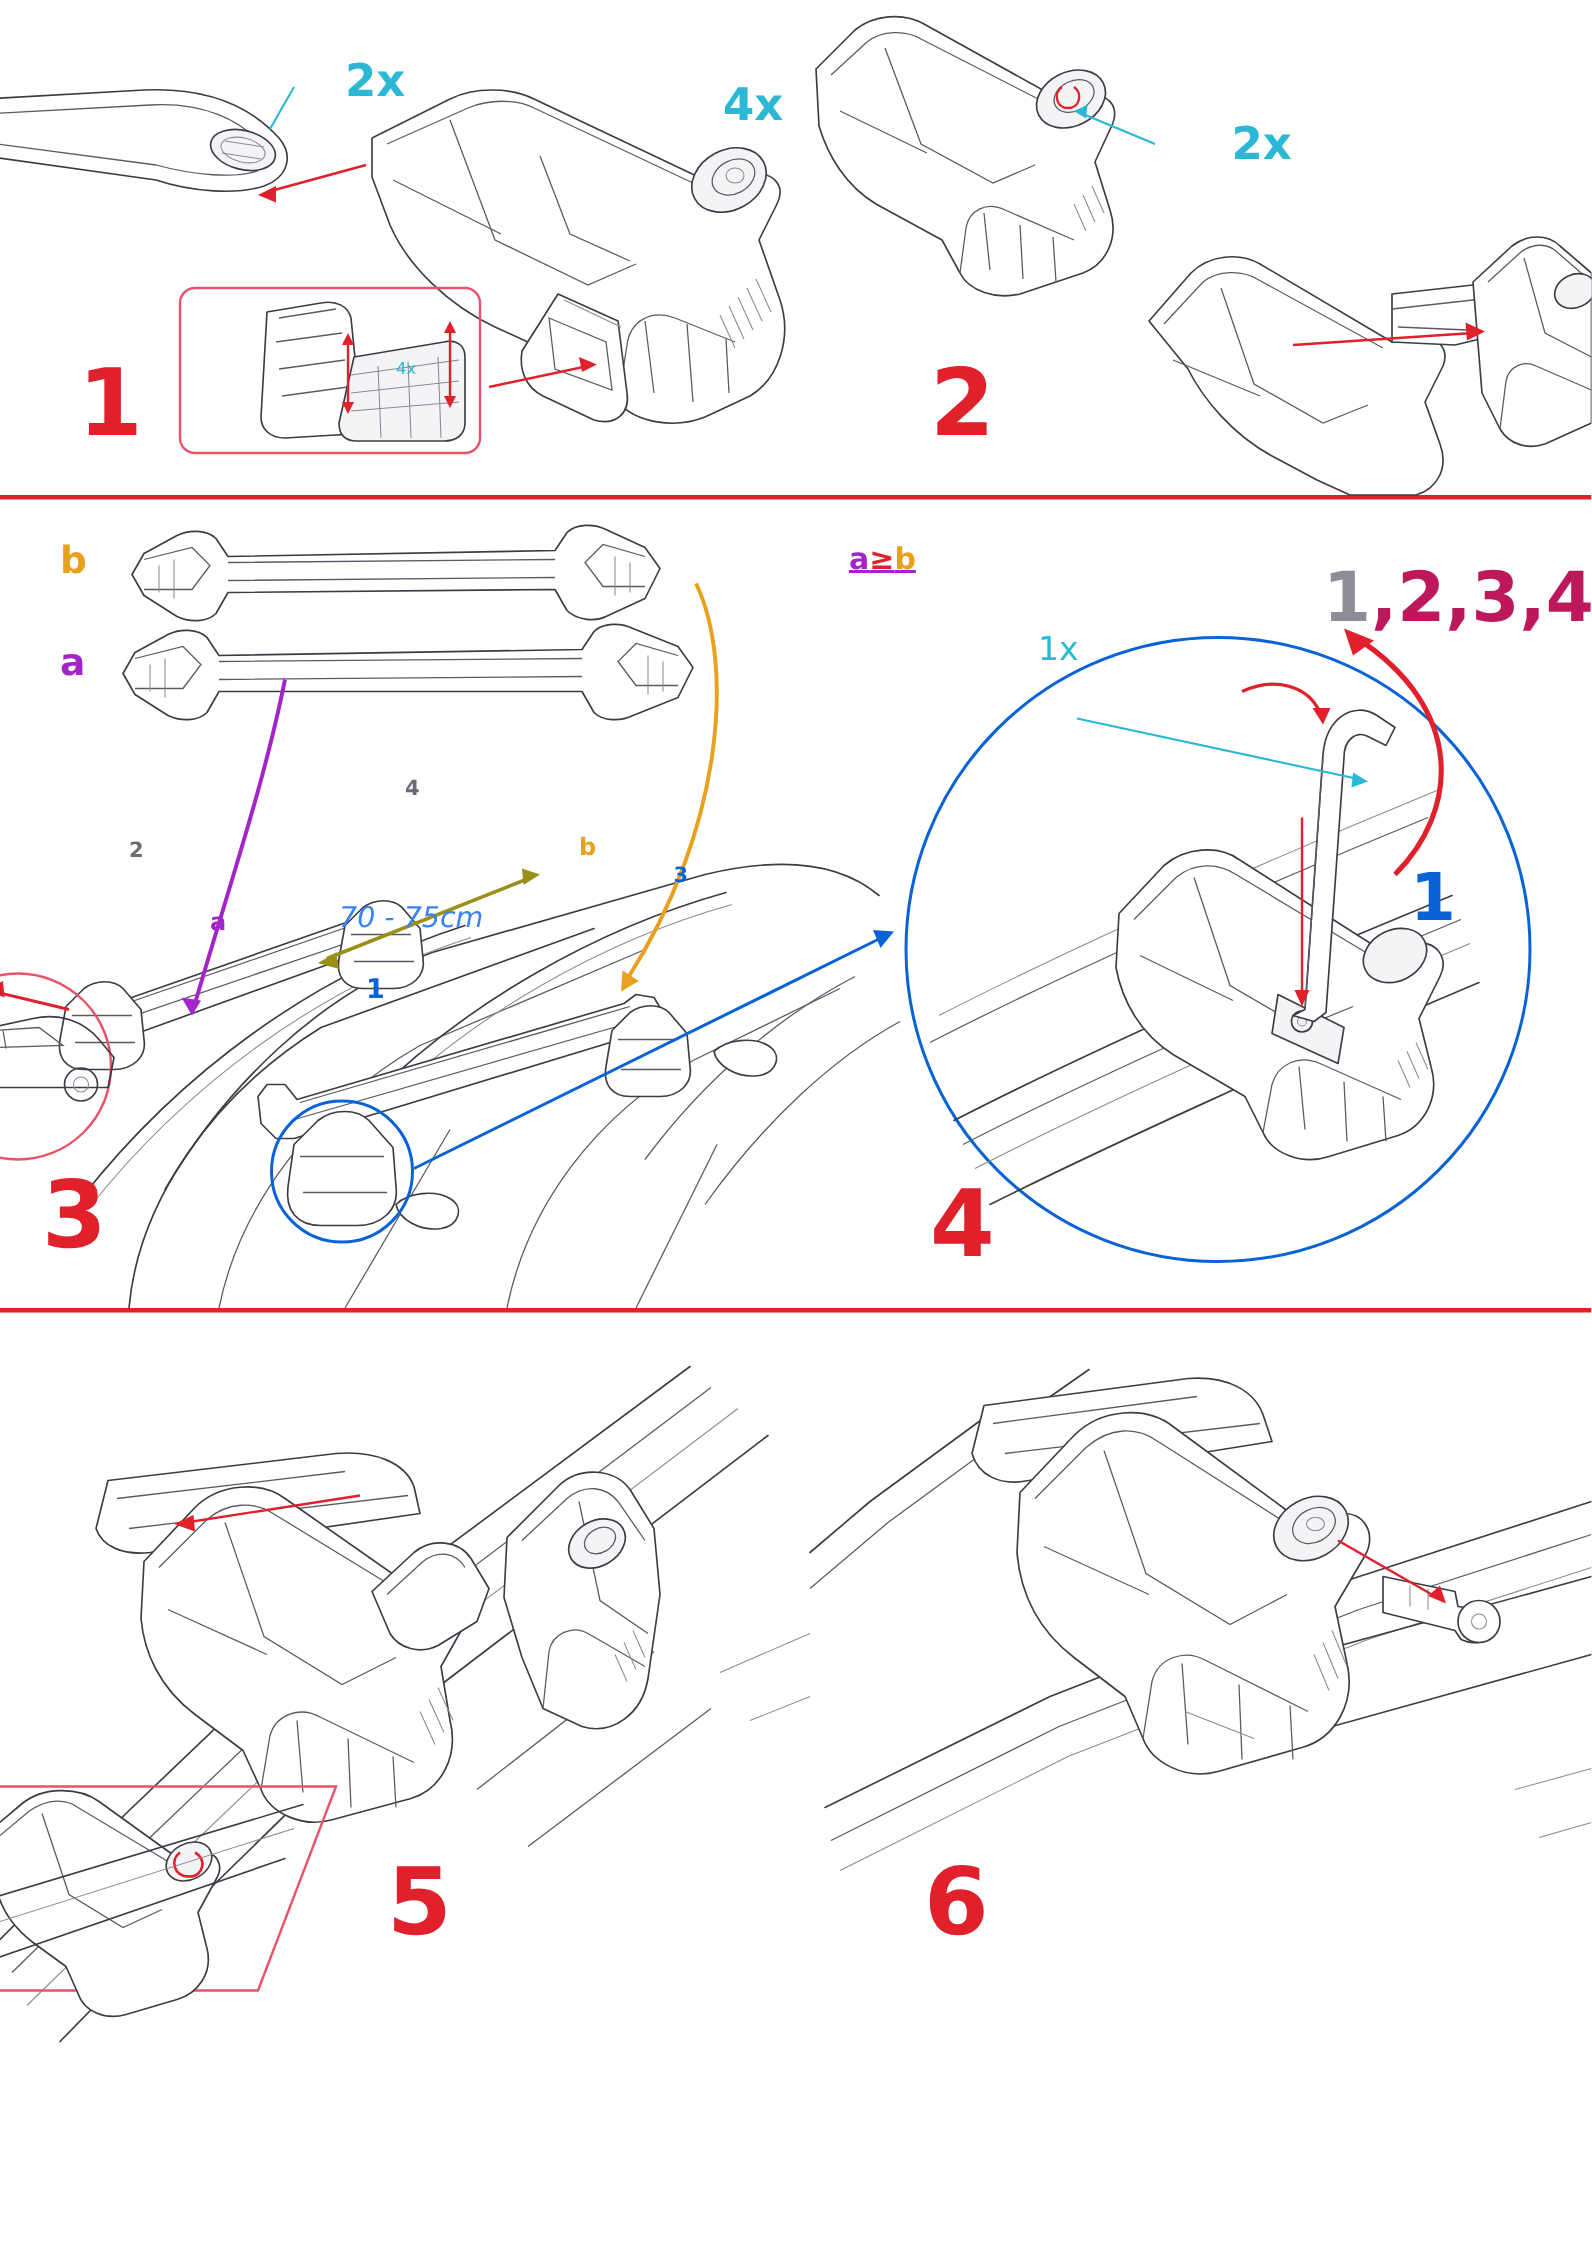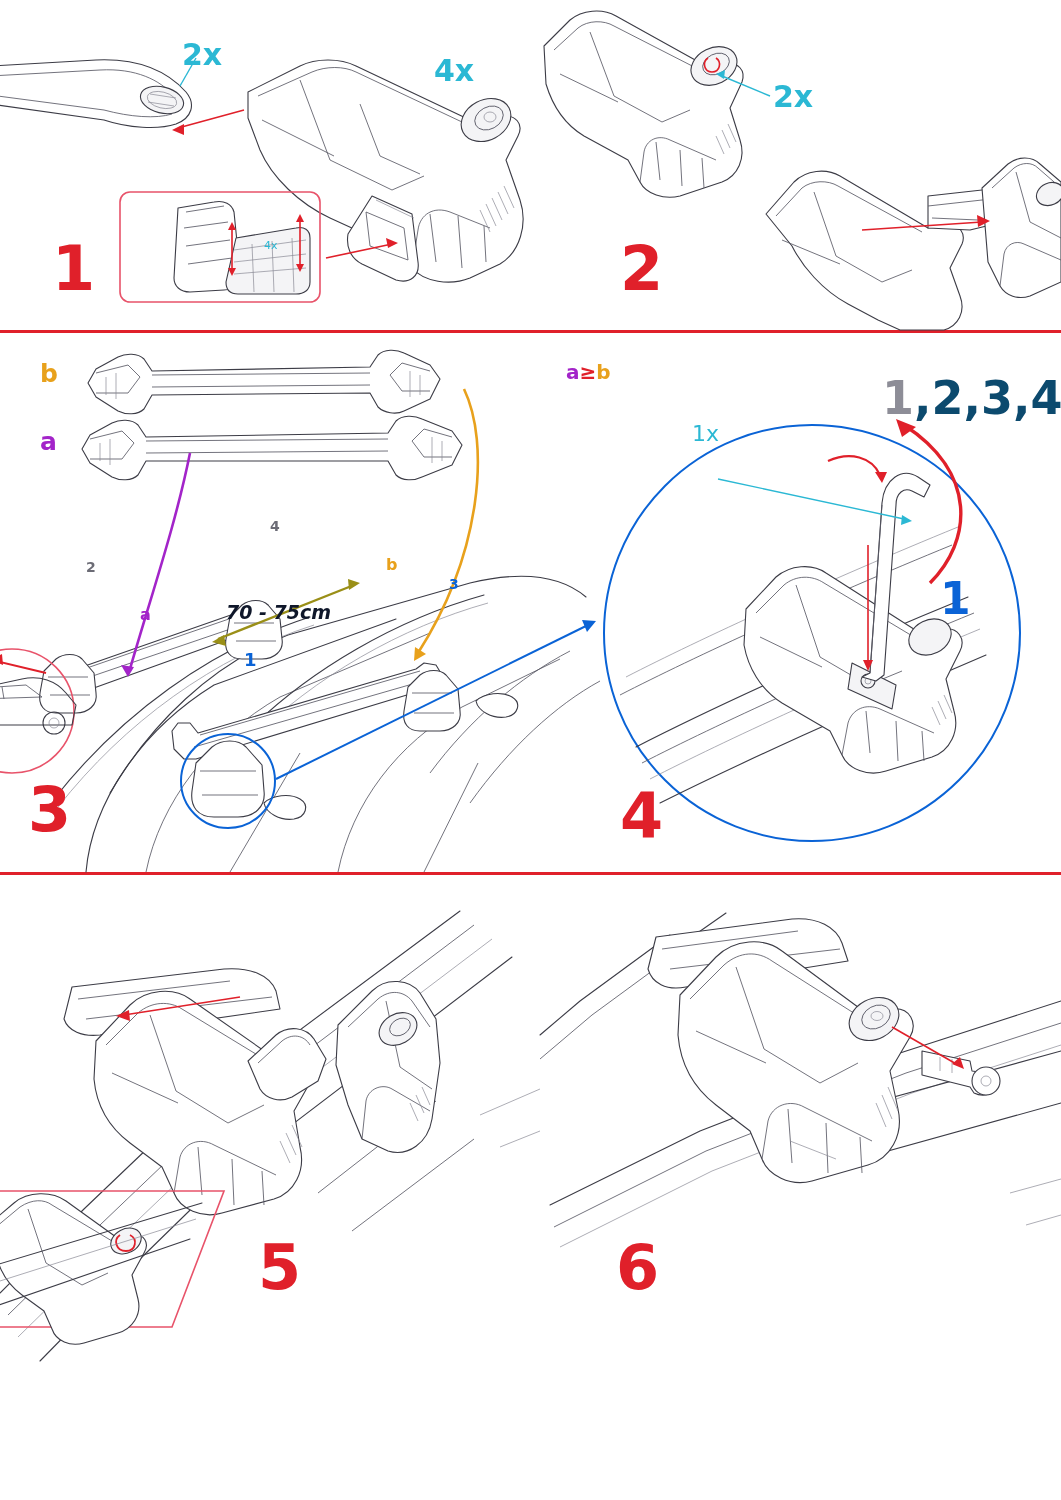--- a/index.html
+++ b/index.html
@@ -40,20 +40,21 @@
     line-height: 1;
     letter-spacing: -1px;
   }
   .qty-label {
     position: absolute;
     font-family: "DejaVu Sans", sans-serif;
     font-weight: 700;
     font-size: 30px;
     color: #2bb8d4;
     line-height: 1;
+    margin-left: 48px;
   }
 
   .tiny-qty {
     position: absolute;
     font-family: "DejaVu Sans", sans-serif;
     font-size: 11px;
     color: #2bb8d4;
   }
 
   svg.art {
@@ -86,41 +87,41 @@
   .lbl-a-top { color: #a324c9; font-size: 25px; }
   .lbl-ab    { color: #a324c9; font-size: 20px; }
   .lbl-ab b  { color: #e8a11c; }
   .lbl-ab i  { color: #e0202a; font-style: normal; }
   .lbl-a-sm  { color: #a324c9; font-size: 16px; }
   .lbl-b-sm  { color: #e8a11c; font-size: 16px; }
   .dim-text {
     position: absolute;
     font-family: "DejaVu Sans", sans-serif;
     font-style: italic;
-    font-weight: 700;
+    font-weight: 400;
     font-size: 19px;
-    color: #0f172a;
+    color: #3b82f6;
   }
   .num-sm {
     position: absolute;
     font-family: "DejaVu Sans", sans-serif;
     font-weight: 700;
     font-size: 14px;
     color: #0a63d6;
   }
   .num-sm.gray { color: #6b6b75; }
   .big-seq {
     position: absolute;
     font-family: "DejaVu Sans", sans-serif;
     font-weight: 700;
     font-size: 46px;
     line-height: 1;
   }
   .big-seq .g { color: #8d8d97; }
-  .big-seq .b { color: #0c4a6e; }
+  .big-seq .b { color: #be185d; }
   .big-one {
     position: absolute;
     font-family: "DejaVu Sans", sans-serif;
     font-weight: 700;
     font-size: 44px;
     color: #0a63d6;
     line-height: 1;
   }
   .one-x {
     position: absolute;
@@ -399,21 +400,21 @@
     </svg>
 
     <div class="one-x" style="left:92px;top:88px;">1x</div>
     <div class="big-seq" style="left:282px;top:42px;">
       <span class="g">1</span><span class="b">,2,3,4</span>
     </div>
     <div class="big-one" style="left:340px;top:244px;">1</div>
     <div class="step-number" style="left:20px;top:452px;">4</div>
   </div>
 
-  <div class="lbl lbl-ab" style="left:566px;top:362px;">
+  <div class="lbl lbl-ab" style="left:566px;top:362px;text-decoration:underline;">
     <span>a</span><i>≥</i><b>b</b>
   </div>
   <div class="circ-num" style="left:243px;top:985px;">1</div>
 
   <div class="panel" style="left:0;top:875px;width:540px;height:495px;">
     <svg class="art" width="540" height="495" viewBox="0 0 540 495">
 
       <g>
         <path class="ln" d="M460,36 L172,250 L84,334 L0,418"></path>
         <path class="ln2" d="M474,50 L188,266 L100,350 L8,440"></path>

